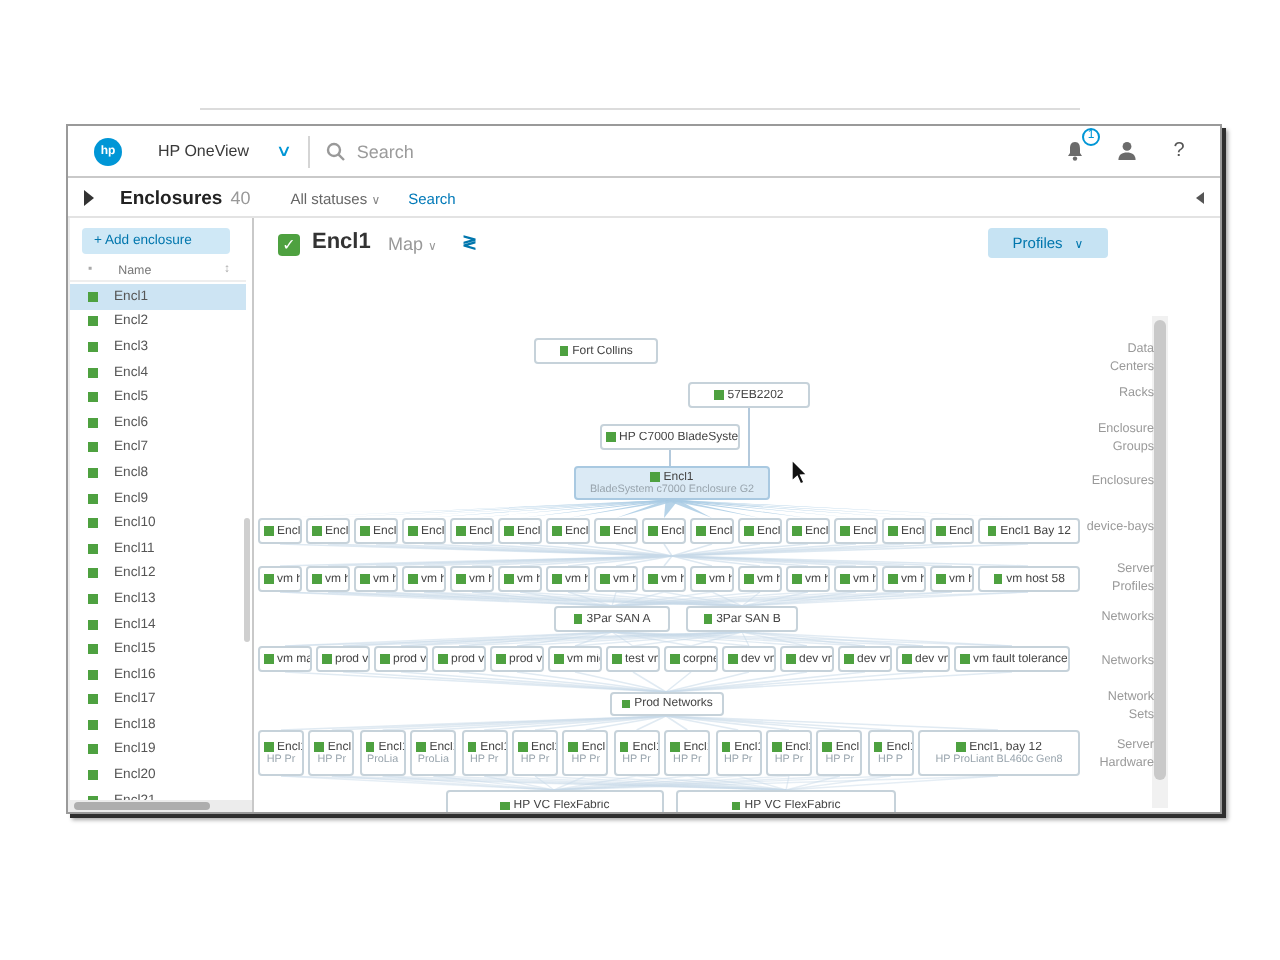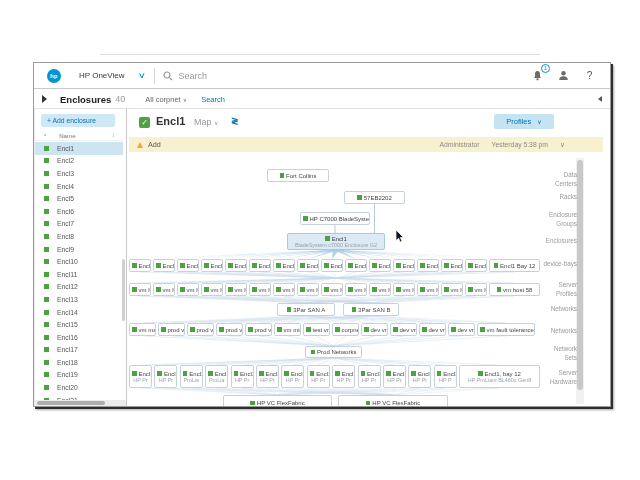--- a/index.html
+++ b/index.html
@@ -119,21 +119,21 @@
         <div class="iconbtn">
           <span class="help">?</span>
         </div>
       </div>
     </div>
 
     <div class="subbar">
       <div class="tri-r"></div>
       <span class="subtitle">Enclosures</span>
       <span class="subcount">40</span>
-      <span class="statuses"><span>All corpnet</span> <span class="c">∨</span></span>
+      <span class="statuses"><span>All statuses</span> <span class="c">∨</span></span>
       <span class="reset">Search</span>
       <div class="collapse"></div>
     </div>
 
     <div class="body">
 
       <div class="sidebar">
         <button class="add-btn">+ Add enclosure</button>
         <div class="list-header">
           <span class="dot">▪</span>
@@ -235,29 +235,20 @@
       <div class="main">
         <div class="main-header">
           <div class="chk">✓</div>
           <span class="mtitle">Encl1</span>
           <span class="mview"><span>Map</span> <span class="c">∨</span></span>
           <span class="swapicon">≷</span>
           <button class="actions">
               <span>Profiles</span>
               <span class="c">∨</span>
             </button>
-        </div>
-        <div class="banner">
-          <div class="warn"></div>
-          <span class="add">Add</span>
-          <div class="right">
-            <span>Administrator</span>
-            <span>Yesterday 5:38 pm</span>
-            <span class="c">∨</span>
-          </div>
         </div>
         <div id="map">
           <svg class="edges" id="edges" width="482" height="252">
               <line x1="247.5" y1="50" x2="247.5" y2="79" stroke="#b3c9dc" stroke-width="1" opacity="1"></line>
               <line x1="208" y1="71" x2="208" y2="79" stroke="#b3c9dc" stroke-width="1" opacity="1"></line>
               <polygon points="205.8,96 212.2,96 13,105" fill="#a9cbe4" opacity="0.85"></polygon>
               <polygon points="205.8,96 212.2,96 37,105" fill="#a9cbe4" opacity="0.85"></polygon>
               <polygon points="205.8,96 212.2,96 61,105" fill="#a9cbe4" opacity="0.85"></polygon>
               <polygon points="205.8,96 212.2,96 85,105" fill="#a9cbe4" opacity="0.85"></polygon>
               <polygon points="205.8,96 212.2,96 109,105" fill="#a9cbe4" opacity="0.85"></polygon>

